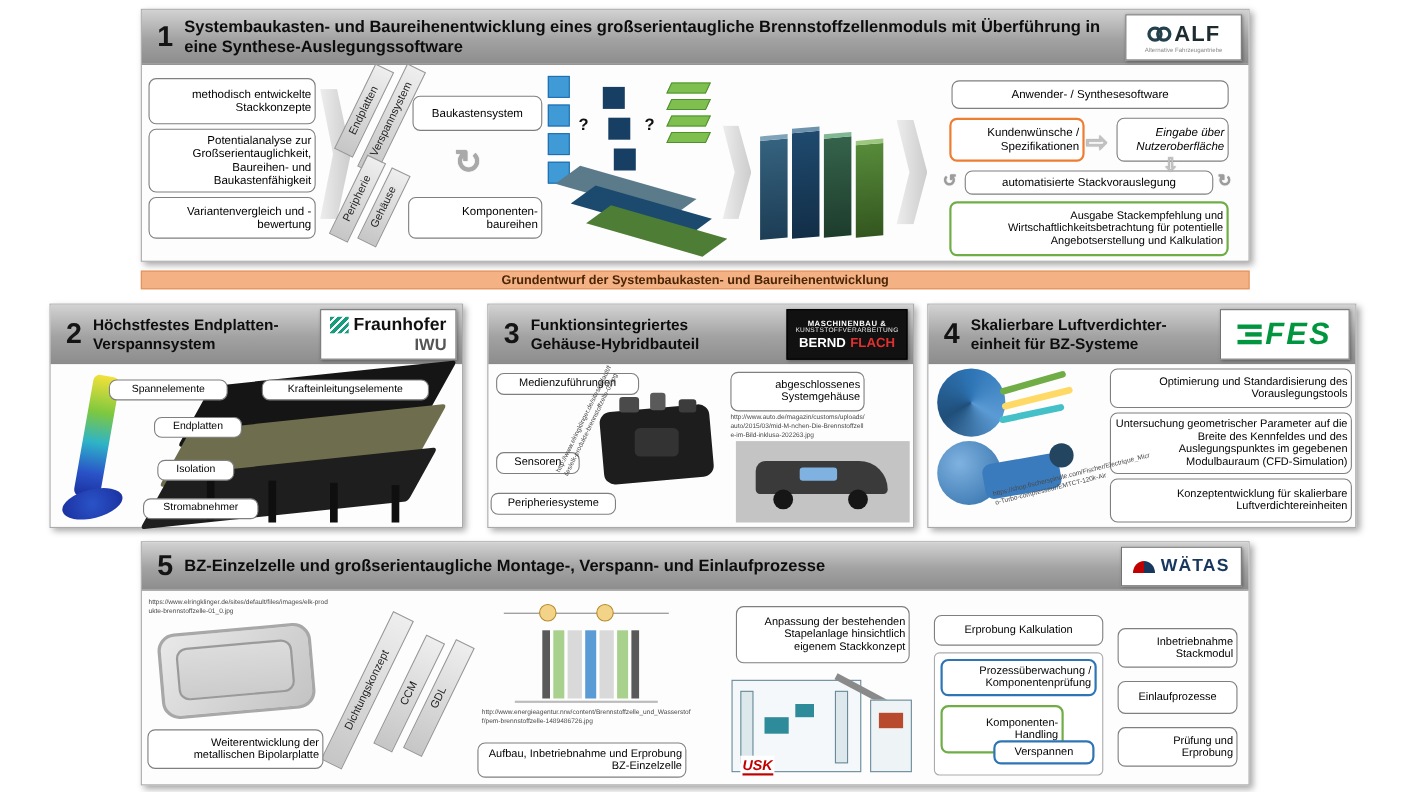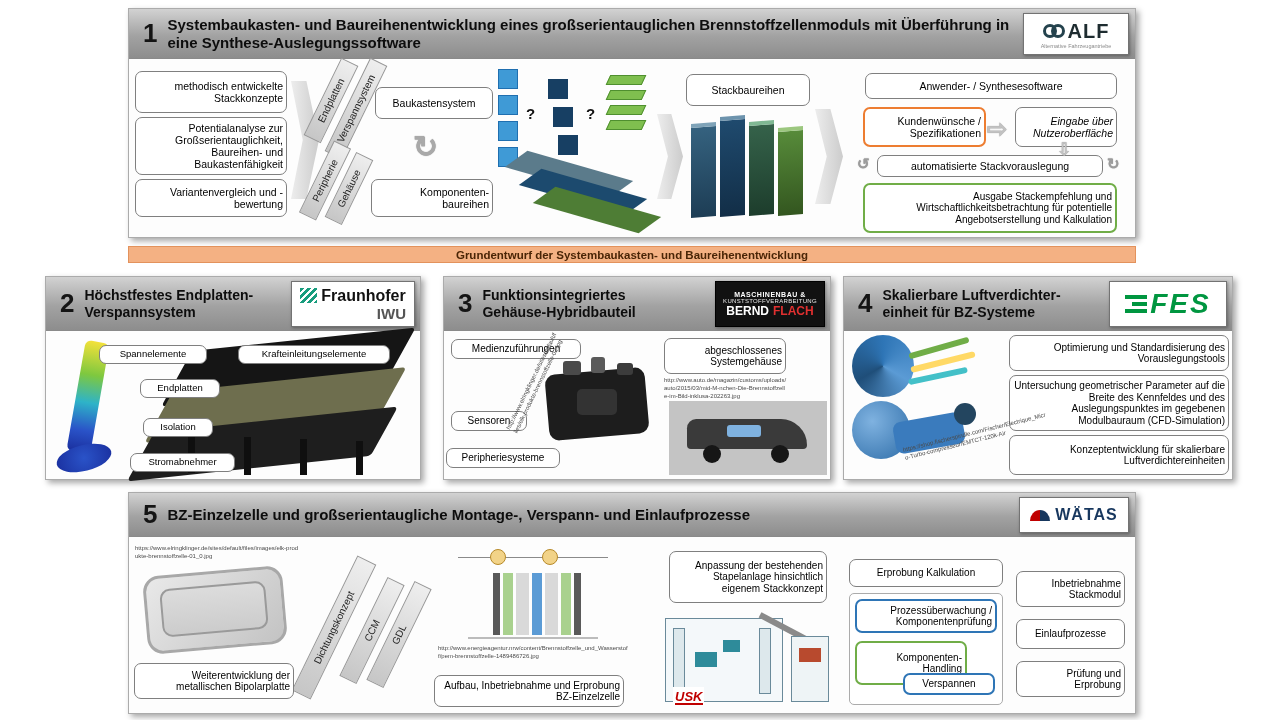--- a/index.html
+++ b/index.html
@@ -24,21 +24,21 @@
   .orangebar { position:absolute; background:#F4B183; border:1px solid #E3925C; display:flex; align-items:center; justify-content:center; font-weight:bold; font-size:11.5px; color:#4a2506; }
 </style>
 </head>
 <body>
 
 <div id="stage">
 
   <div class="panel" style="left:128px; top:8px; width:1008px; height:230px;">
     <div class="hdr" style="height:50px;">
       <span class="num">1</span>
-      <span class="htitle" style="max-width:860px;">Systembaukasten- und Baureihenentwicklung eines großserientauglichen Brennstoffzellenmoduls mit Überführung in eine Synthese-Auslegungssoftware</span>
+      <span class="htitle" style="max-width:860px;">Systembaukasten- und Baureihenentwicklung eines großserientaugliche Brennstoffzellenmoduls mit Überführung in eine Synthese-Auslegungssoftware</span>
     </div>
     <div class="logobox" style="right:6px; top:4px; height:42px; width:106px;">
       <div style="display:flex; align-items:center; gap:3px;">
         <span style="display:inline-flex;">
           <span style="width:14px;height:14px;border:3px solid #24424d;border-radius:50%;display:inline-block;"></span>
           <span style="width:14px;height:14px;border:3px solid #24424d;border-radius:50%;display:inline-block;margin-left:-6px;"></span>
         </span>
         <span style="font-size:20px;font-weight:bold;color:#1e2c30;letter-spacing:1px;">ALF</span>
       </div>
       <div style="font-size:5.5px;color:#8a8a8a;">Alternative Fahrzeugantriebe</div>
@@ -73,21 +73,20 @@
       <span class="g" style="left:112px;top:27px;width:36px;height:10px;background:#7fbf4f;border:1px solid #4f8f2f;transform:skewX(-25deg);"></span>
       <span class="g" style="left:112px;top:42px;width:36px;height:10px;background:#7fbf4f;border:1px solid #4f8f2f;transform:skewX(-25deg);"></span>
       <span class="g" style="left:112px;top:57px;width:36px;height:10px;background:#7fbf4f;border:1px solid #4f8f2f;transform:skewX(-25deg);"></span>
       <span class="g" style="left:18px;top:100px;width:110px;height:22px;background:#5b7b8b;transform:rotate(16deg) skewX(-38deg);"></span>
       <span class="g" style="left:32px;top:118px;width:110px;height:22px;background:#1c4a6e;transform:rotate(16deg) skewX(-38deg);"></span>
       <span class="g" style="left:46px;top:136px;width:110px;height:22px;background:#4e7d35;transform:rotate(16deg) skewX(-38deg);"></span>
     </div>
 
     <div class="chev" style="left:528px;top:105px;width:26px;height:85px;"></div>
 
-    <div class="wbox" style="left:557px;top:65px;width:124px;height:32px;">Stackbaureihen</div>
 
     <div class="g" style="left:562px;top:102px;width:115px;height:110px;">
       <span class="g" style="left:0;top:12px;width:25px;height:94px;background:linear-gradient(180deg,#35627f,#1d3d55);border-top:4px solid #7fa3b8;transform:skewY(-5deg);"></span>
       <span class="g" style="left:29px;top:5px;width:25px;height:100px;background:linear-gradient(180deg,#1f4a6e,#122e47);border-top:4px solid #6d93ad;transform:skewY(-5deg);"></span>
       <span class="g" style="left:58px;top:10px;width:25px;height:94px;background:linear-gradient(180deg,#35624a,#1d3d2c);border-top:4px solid #7fb893;transform:skewY(-5deg);"></span>
       <span class="g" style="left:87px;top:16px;width:25px;height:88px;background:linear-gradient(180deg,#578b3a,#33561f);border-top:4px solid #9cc77f;transform:skewY(-5deg);"></span>
     </div>
 
     <div class="chev" style="left:686px;top:100px;width:28px;height:95px;"></div>
 

